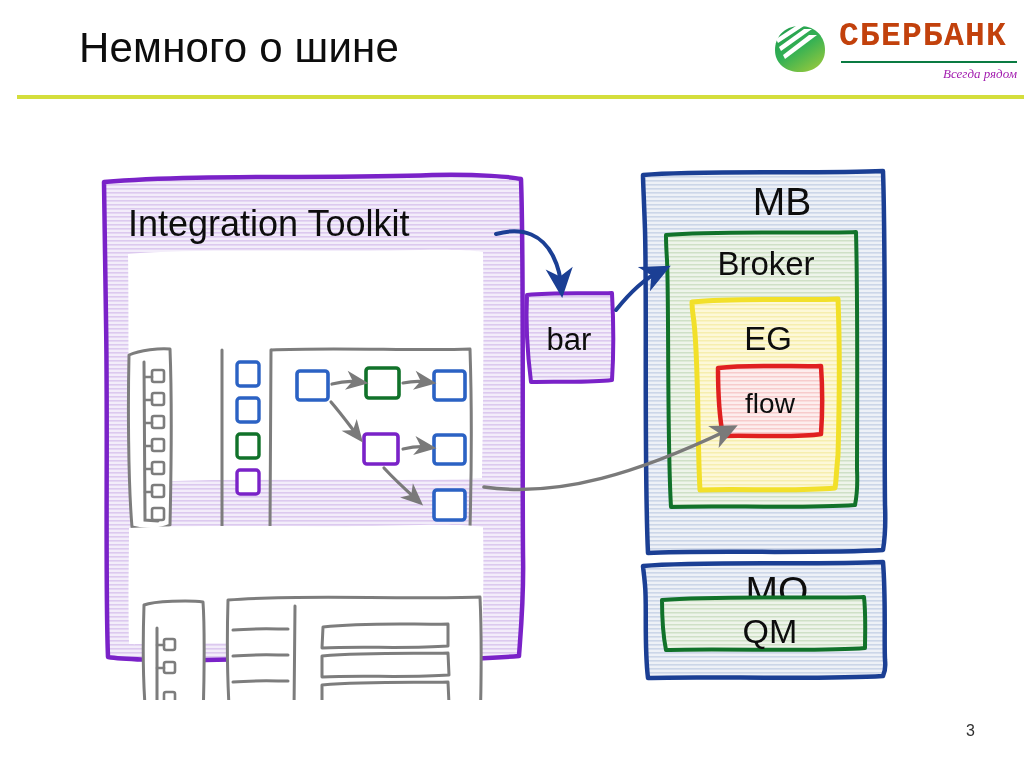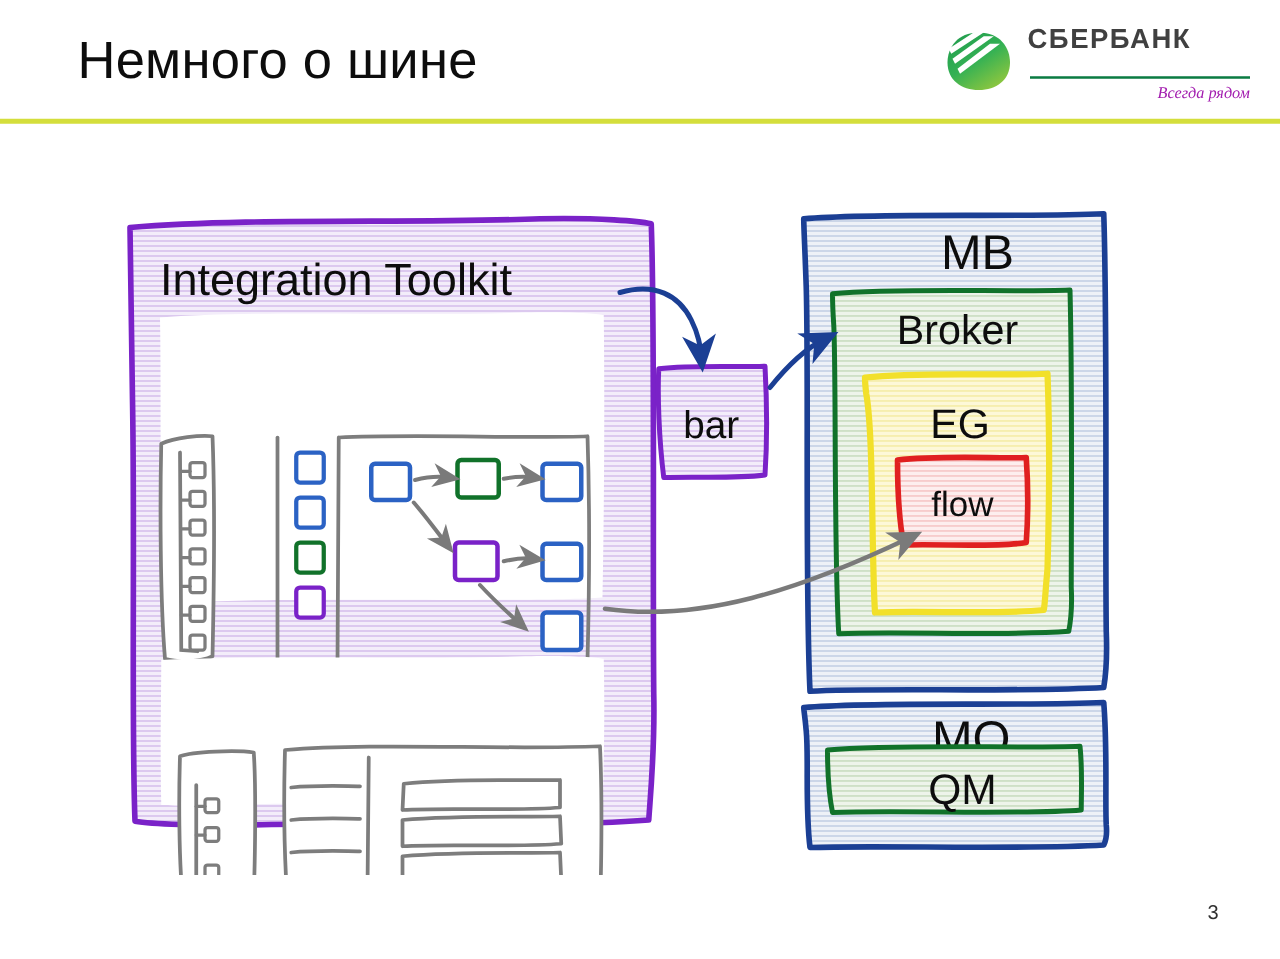--- a/index.html
+++ b/index.html
@@ -10,21 +10,21 @@
     width: 1024px; height: 767px;
     position: relative;
     overflow: hidden;
     font-family: "Liberation Sans", sans-serif;
     -webkit-font-smoothing: antialiased;
   }
 
   
   #slide-header {
     position: absolute;
-    left: 0; top: 0;
+    left: 17px; top: 0;
     width: 918px; height: 100px;
     background: #ffffff;
   }
   #slide-title {
     position: absolute;
     left: 62px; top: 24px;
     font-size: 42px;
     font-weight: 400;
     color: #0d0d0d;
     letter-spacing: 0.2px;
@@ -39,24 +39,24 @@
 
   
   #brand-logo {
     position: absolute;
     left: 752px; top: 16px;
     width: 250px; height: 72px;
   }
   #brand-name {
     position: absolute;
     left: 70px; top: 2px;
-    font-family: Liberation Sans, sans-serif;
-    font-size: 22px;
+    font-family: Liberation Mono, monospace;
+    font-size: 33px;
     font-weight: 700;
-    color: #404040;
+    color: #c2410c;
     letter-spacing: 1.2px;
     white-space: nowrap;
   }
   #brand-underline {
     position: absolute;
     left: 72px; top: 45px;
     width: 176px; height: 2px;
     background: #0a7b42;
   }
   #brand-tagline {

